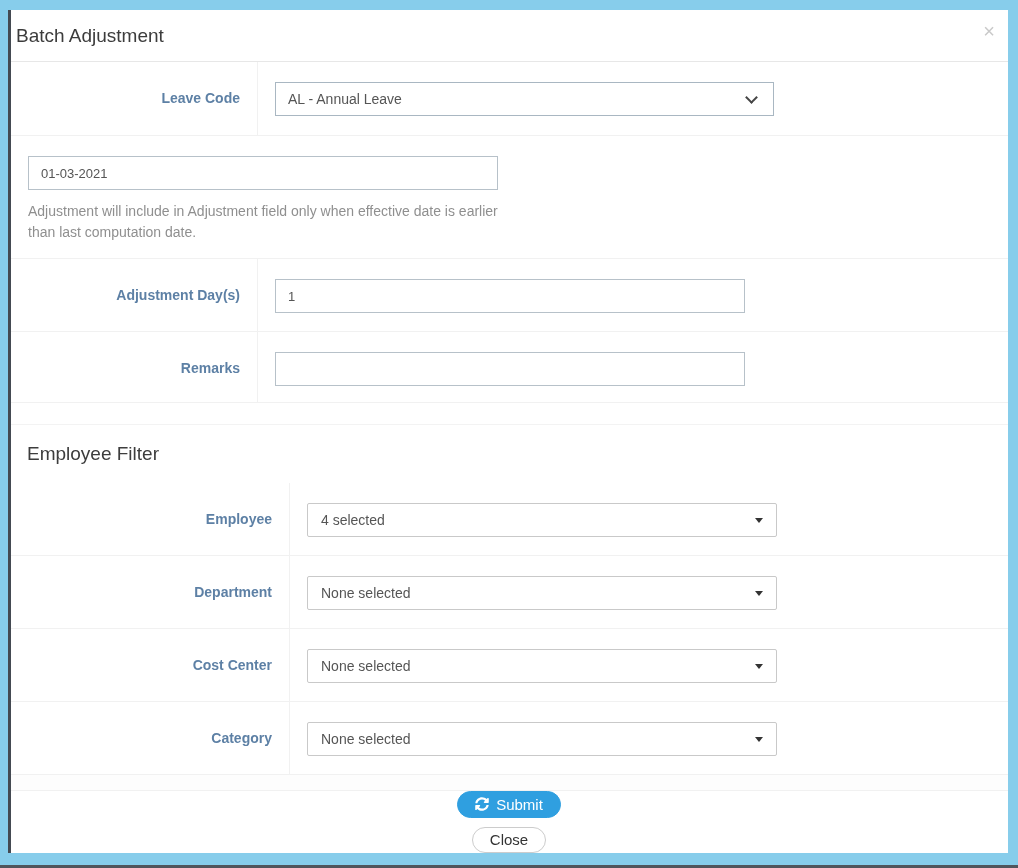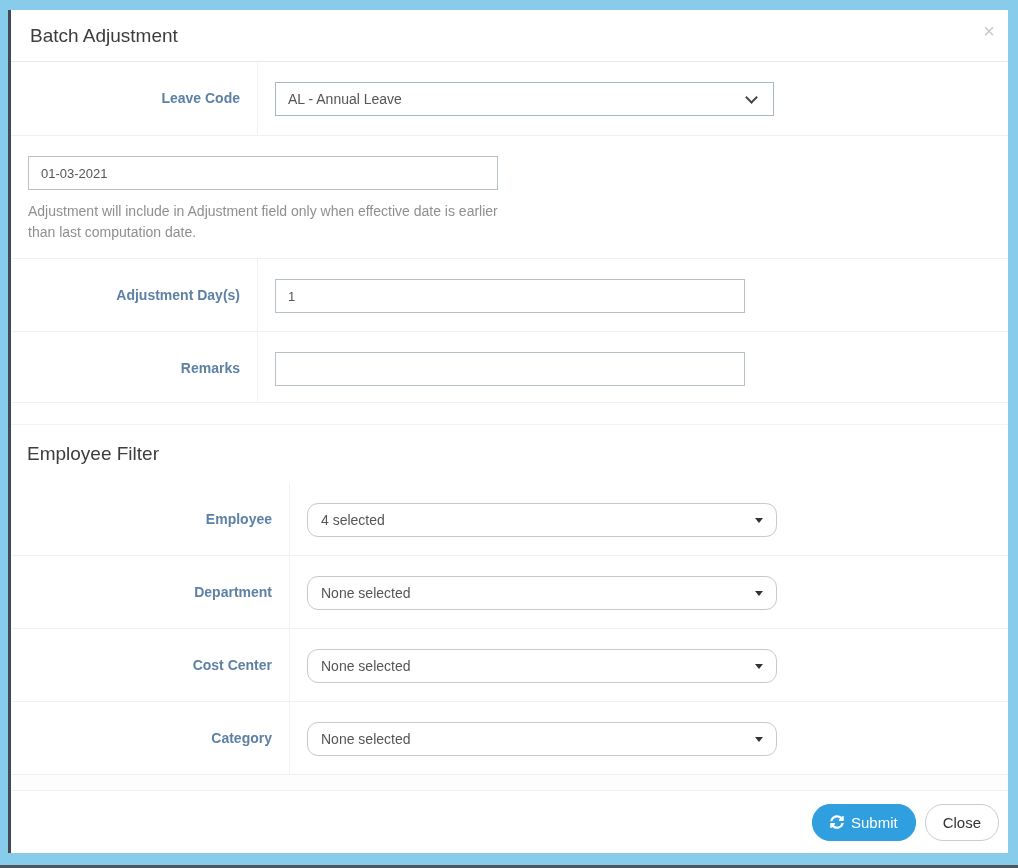--- a/index.html
+++ b/index.html
@@ -16,21 +16,21 @@
   }
   .modal {
     position:absolute; left:8px; top:10px; right:10px; bottom:15px;
     background:#fff;
     border-left:3px solid #444a52;
   }
   
   .modal-header {
     height:52px;
     display:flex; align-items:center;
-    padding-left:19px;
+    padding-left:5px;
     border-bottom:1px solid #e7e7e7;
     position:relative;
   }
   .modal-title { font-size:19px; color:#3c3c3c; }
   .close-x {
     position:absolute; right:13px; top:11px;
     font-size:20px; line-height:20px;
     color:#c9c9c9; cursor:pointer;
     background:none; border:none;
     font-family:"Liberation Sans", sans-serif;
@@ -73,21 +73,21 @@
   }
   .select-chevron {
     position:absolute; right:17px; top:10px;
     width:9px; height:9px;
     border-right:2px solid #454545;
     border-bottom:2px solid #454545;
     transform:rotate(45deg);
   }
   .ms-btn {
     width:470px; height:34px;
-    border:1px solid #c9c9c9; border-radius:11px;
+    border:1px solid #c9c9c9; border-radius:2px;
     background:#fff;
     display:flex; align-items:center; justify-content:space-between;
     padding:0 13px;
     font-size:14px; color:#555;
     font-family:"Liberation Sans", sans-serif;
     cursor:pointer;
   }
   .ms-caret {
     width:0; height:0;
     border-left:4px solid transparent;
@@ -102,21 +102,21 @@
   }
   
   .section-gap1 { height:22px; border-bottom:1px solid #f3f3f3; background:#fff; }
   .filter-heading-wrap { height:58px; padding-top:18px;margin-left:16px; }
   .filter-heading { font-size:19px; font-weight:normal; color:#3d3d3d; }
   .section-gap2 { height:16px; border-bottom:1px solid #f1f1f1; background:#fdfdfd; }
   
   .modal-footer {
     height:62px;
     display:flex; align-items:center; justify-content:flex-end;
-    padding-right:9px; gap:9px;
+    padding-right:1px; gap:9px;flex-direction:column;
   }
   .btn {
     height:37px;
     display:inline-flex; align-items:center;
     border-radius:18px;
     font-size:15px;
     font-family:"Liberation Sans", sans-serif;
     cursor:pointer;
   }
   .btn-submit {

